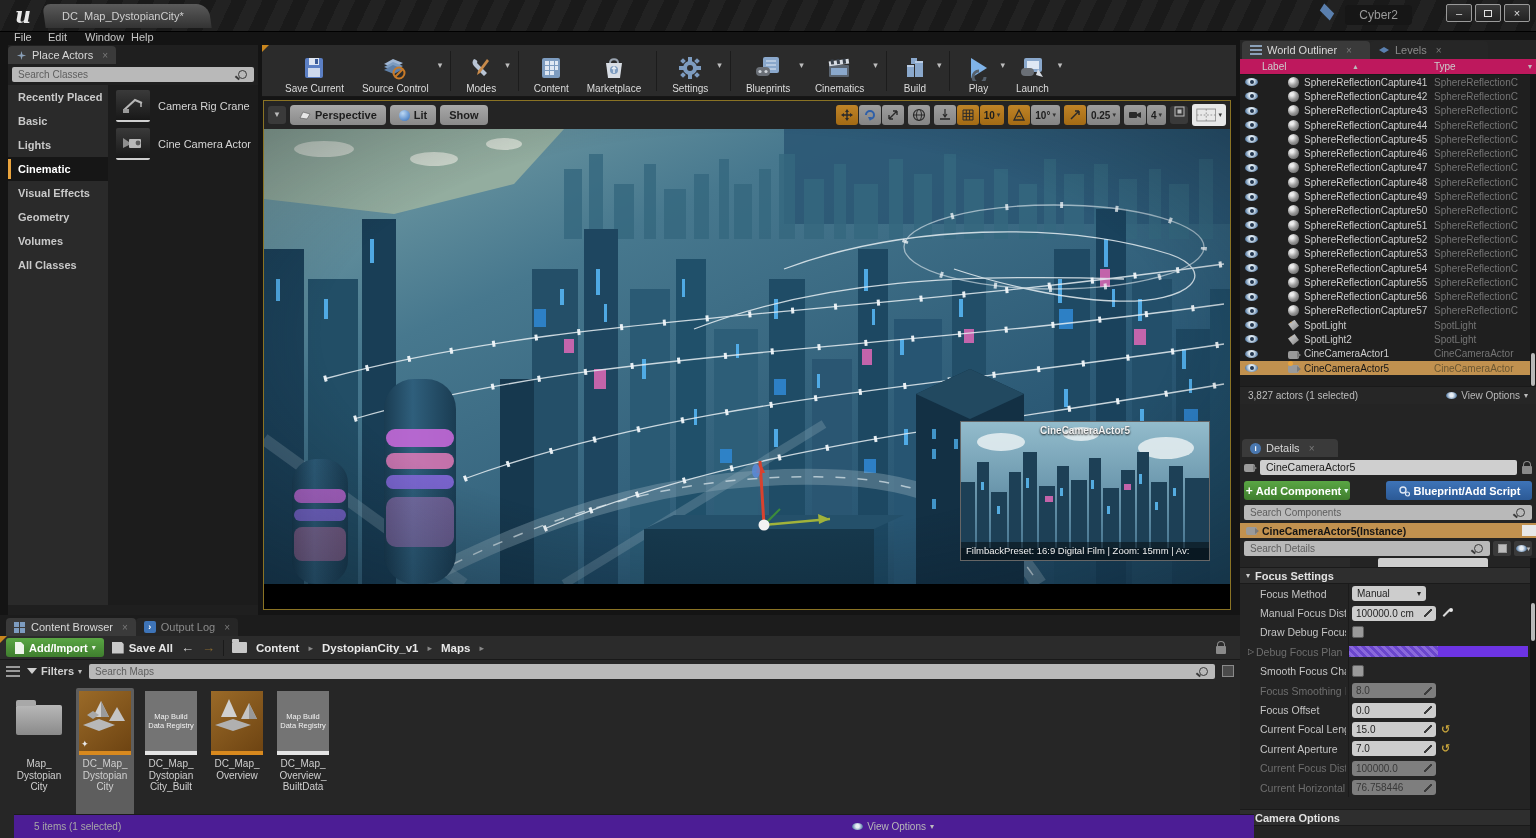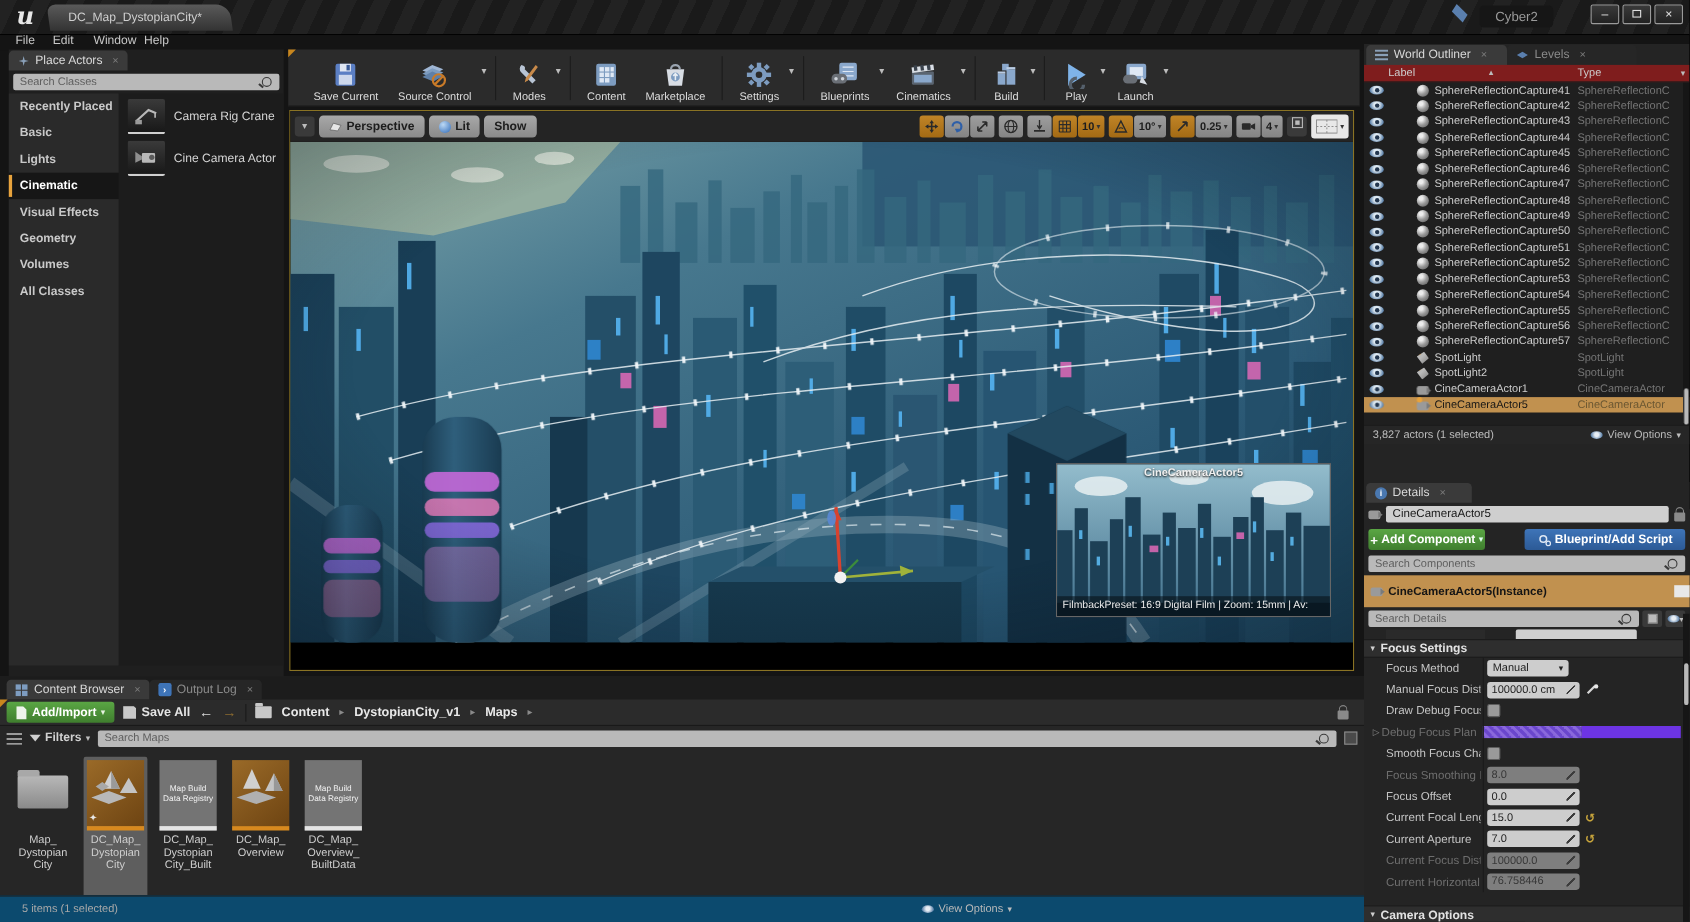--- a/index.html
+++ b/index.html
@@ -88,21 +88,21 @@
   .cp-footer { position:absolute; bottom:0; width:100%; height:18px; background:rgba(5,12,18,.55); color:#eee; font-size:9.5px;
     line-height:18px; padding-left:5px; white-space:nowrap; overflow:hidden; }
 
   
   #rightcol { position:absolute; left:1240px; top:40px; width:296px; height:798px; background:#242424; }
   .ol-search { display:flex; align-items:center; gap:4px; padding:4px 4px 3px 4px; }
   .ol-search .searchbox{ flex:1; }
   .addp { width:16px; height:13px; position:relative; }
   .addp::before{content:""; position:absolute; left:3px; top:1px; width:7px; height:5px; background:#8aa05a; border-radius:50% 50% 0 0;}
   .addp::after{content:"+"; position:absolute; right:-1px; top:-3px; color:#9ab060; font-size:10px; font-weight:bold;}
-  .ol-head { display:flex; height:16px; background:#7f1d1d; border-bottom:1px solid #191919; font-size:10px; color:#cdcdcd; align-items:center; }
+  .ol-head { display:flex; height:16px; background:#be185d; border-bottom:1px solid #191919; font-size:10px; color:#cdcdcd; align-items:center; }
   .ol-head .c1{ padding-left:22px; flex:1; } .ol-head .c2{ width:102px;margin-left:40px; }
   .ol-head .sort{ position:absolute; left:112px; font-size:7px; color:#bbb; }
   .ol-list { height:311px; overflow:hidden; position:relative; background:#1f1f1f; }
   .ol-row { display:flex; align-items:center; height:14.3px; font-size:10px; }
   .ol-row.selected { background:#c1914f; }
   .ol-row.selected .ol-label{ color:#161616; }
   .ol-row.selected .ol-type{ color:#6b5732; }
   .eye { width:13px; height:8px; border-radius:50%; background:radial-gradient(circle at 50% 40%, #dfeaf2 30%, #5d82aa 75%); margin:0 6px 0 5px; position:relative; flex:none;}
   .eye::after{ content:""; position:absolute; left:4.5px; top:2px; width:4px; height:4px; border-radius:50%; background:#23364e; }
   .ol-icon { width:11px; height:11px; margin:0 5px 0 24px; position:relative; flex:none;}
@@ -125,21 +125,21 @@
   .dt-name { display:flex; align-items:center; gap:5px; padding:3px 4px; }
   .dt-name .field { flex:1; height:15px; background:#cfcfcf; border-radius:2px; font-size:10.5px; color:#1a1a1a; line-height:15px; padding-left:6px; }
   .lock { width:10px; height:8px; background:#8a8a8a; border-radius:1px; position:relative; margin-top:4px;}
   .lock::before{ content:""; position:absolute; left:1px; top:-5px; width:6px; height:5px; border:1.5px solid #8a8a8a; border-bottom:0; border-radius:4px 4px 0 0; }
   .dt-btns { display:flex; gap:36px; padding:3px 4px; }
   .btn-green { flex:0 0 106px; height:19px; background:linear-gradient(#5aa644,#3f7e2e); border-radius:3px; color:#fff; font-size:11px; font-weight:bold;
     display:flex; align-items:center; justify-content:center; gap:3px; }
   .btn-blue { flex:1; height:19px; background:linear-gradient(#3e74b8,#2c5a96); border-radius:3px; color:#fff; font-size:11px; font-weight:bold;
     display:flex; align-items:center; justify-content:center; gap:4px; }
   .dt-search { padding:2px 4px; }
-  .dt-inst { height:29px; background:#c1914f; display:flex; align-items:center; font-size:10.5px; font-weight:bold; color:#141414; padding-left:6px; margin:1px 0;justify-content:space-between; }
+  .dt-inst { height:15px; background:#c1914f; display:flex; align-items:center; font-size:10.5px; font-weight:bold; color:#141414; padding-left:6px; margin:1px 0;justify-content:space-between; }
   .dt-inst::after{ content:""; margin-left:auto; width:14px; height:11px; background:#e8e8e8; }
   .dt-sd { display:flex; gap:3px; align-items:center; padding:2px 4px; }
   .dt-sd .searchbox{ flex:1; }
   .sq-btn { width:18px; height:15px; background:#3a3a3a; border-radius:2px; display:flex; align-items:center; justify-content:center; }
   .grid-ic { width:9px; height:9px; background:linear-gradient(#bbb,#bbb) , repeating-linear-gradient(#888 0 2px,#bbb 2px 3px); background-size:100% 100%; border:1px solid #999;}
   .dt-partial { height:9px; overflow:hidden; display:flex; }
   .dt-partial .a{ width:90px; height:14px; background:#2a2a2a; margin-left:20px;}
   .dt-partial .b{ width:110px; height:14px; background:#cfcfcf; border-radius:2px; margin-left:28px;}
   .dt-sect { height:17px; background:#2e2e2e; border-top:1px solid #1a1a1a; border-bottom:1px solid #1a1a1a;
     display:flex; align-items:center; gap:5px; padding-left:6px; font-size:11px; font-weight:bold; color:#e2e2e2; }
@@ -192,21 +192,21 @@
   .tile.selected { background:#5e5e5e; }
   .thumb { width:52px; height:64px; position:relative; flex:none; }
   .thumb.folder { background:transparent; }
   .thumb.folder::before{ content:""; position:absolute; left:3px; top:14px; width:46px; height:30px; background:linear-gradient(#b8b8b8,#8a8a8a); border-radius:2px;}
   .thumb.folder::after{ content:""; position:absolute; left:3px; top:9px; width:20px; height:6px; background:#a8a8a8; border-radius:2px 2px 0 0;}
   .thumb.map { background:linear-gradient(140deg,#9a6a28,#6e4412); border-bottom:4px solid #d8891e; }
   .thumb.build { background:#747474; border-bottom:4px solid #e4e4e4; display:flex; flex-direction:column; align-items:center; justify-content:center; }
   .thumb.build .t { font-size:7.5px; color:#f2f2f2; line-height:9px; text-align:center;}
   .star { position:absolute; left:2px; bottom:2px; color:#e8e8e8; font-size:9px; }
   .tile .cap { margin-top:3px; font-size:10px; line-height:11.5px; color:#cfcfcf; text-align:center; }
-  .cb-status { position:absolute; left:0; bottom:0; width:100%; height:24px; background:#0c4a6e; border-top:1px solid #1b1b1b;
+  .cb-status { position:absolute; left:14px; bottom:0; width:100%; height:24px; background:#4c1d95; border-top:1px solid #1b1b1b;
     display:flex; align-items:center; padding:0 20px; font-size:10px; color:#a8a8a8; }
 
   .dar { font-size:8px; color:#bdbdbd; }
 </style>
 </head>
 <body>
 
 <div id="app">
 
   <div class="titlebar">

